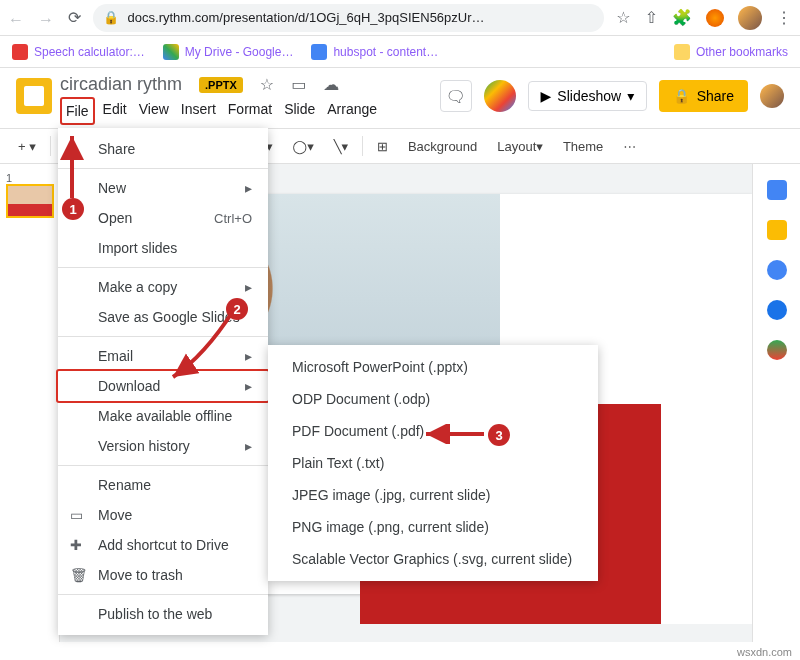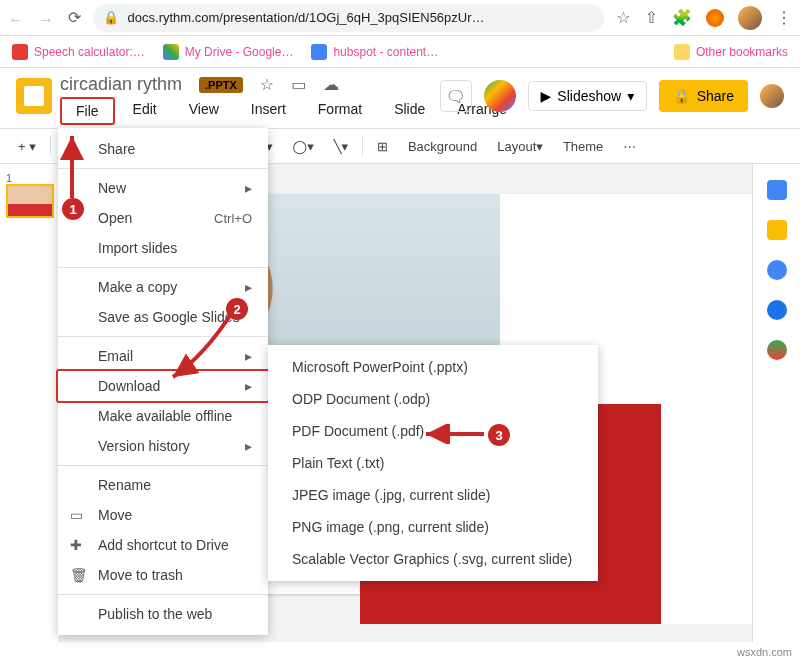--- a/index.html
+++ b/index.html
@@ -11,39 +11,39 @@
 .nav-btn { color: #5f6368; cursor: pointer; }
 .nav-btn.disabled { color: #bdc1c6; }
 .omnibox { flex: 1; background: #f1f3f4; border-radius: 16px; height: 28px; display: flex; align-items: center; padding: 0 10px; gap: 8px; font-size: 13px; color: #202124; }
 .lock { color: #5f6368; }
 .browser-actions { display: flex; gap: 14px; align-items: center; color: #5f6368; }
 .ext-icon { width: 18px; height: 18px; border-radius: 50%; background: #888; }
 .ext-icon.orange { background: radial-gradient(#ff9800, #e65100); }
 .profile { width: 24px; height: 24px; border-radius: 50%; background: linear-gradient(135deg,#ffb74d,#795548); }
 
 
-.bookmarks { height: 32px; background: #fff; display: flex; align-items: center; padding: 0 12px; gap: 18px; font-size: 12px; color: #ec4899; border-bottom: 1px solid #e0e0e0; }
+.bookmarks { height: 32px; background: #fff; display: flex; align-items: center; padding: 0 12px; gap: 18px; font-size: 12px; color: #8b5cf6; border-bottom: 1px solid #e0e0e0; }
 .bm { display: flex; align-items: center; gap: 6px; }
 .bm-icon { width: 16px; height: 16px; border-radius: 3px; }
 .bm-icon.red { background: #e53935; }
 .bm-icon.green { background: #43a047; border-radius: 50%; }
 .bm-icon.drive { background: linear-gradient(45deg,#4285f4,#34a853,#fbbc04); }
 .bm-icon.docs { background: #4285f4; }
 .bm-icon.folder { background: #fdd663; }
 
 
 .app-header { height: 60px; display: flex; align-items: flex-start; padding: 6px 16px 0; gap: 8px; position: relative; }
 .slides-logo { width: 36px; height: 36px; background: #f5ba15; border-radius: 4px; position: relative; margin-top: 4px; }
 .slides-logo::after { content: ''; position: absolute; inset: 8px; background: #fff; border-radius: 2px; }
 .doc-block { flex: 1; }
 .title-row { display: flex; align-items: center; gap: 17px; font-size: 18px; color: #5f6368; }
-.pptx-badge { background: #a16207; color: #000; font-size: 11px; padding: 2px 6px; border-radius: 3px; font-weight: bold; text-align: right; }
+.pptx-badge { background: #eab308; color: #000; font-size: 11px; padding: 2px 6px; border-radius: 3px; font-weight: bold; text-align: right; }
 .star, .move-ic, .cloud-ic { color: #5f6368; font-size: 16px; }
 .menu-row { display: flex; gap: 4px; font-size: 14px; color: #202124; margin-top: 2px; }
-.menu-item { padding: 4px 14px; cursor: pointer; }
+.menu-item { padding: 4px 4px; cursor: pointer; }
 .menu-item.active { border: 2px solid #d93025; border-radius: 3px; }
 .header-right { display: flex; align-items: center; gap: 12px; position: absolute; right: 16px; top: 12px; }
 .comment-btn { width: 32px; height: 32px; border: 1px solid #dadce0; border-radius: 4px; display: flex; align-items: center; justify-content: center; color: #5f6368; }
 .meet-ic { width: 32px; height: 32px; background: linear-gradient(135deg,#34a853,#fbbc04,#ea4335,#4285f4); border-radius: 50%; }
 .slideshow-btn { border: 1px solid #dadce0; border-radius: 4px; padding: 6px 12px; display: flex; align-items: center; gap: 6px; font-size: 14px; }
 .share-btn { background: #fbbc04; border-radius: 4px; padding: 8px 14px; display: flex; align-items: center; gap: 6px; font-size: 14px; font-weight: 500; }
 
 
 .toolbar { height: 36px; border-top: 1px solid #e0e0e0; border-bottom: 1px solid #e0e0e0; display: flex; align-items: center; padding: 0 12px; gap: 8px; font-size: 13px; color: #444; }
 .tb-btn { padding: 4px 6px; cursor: pointer; }

